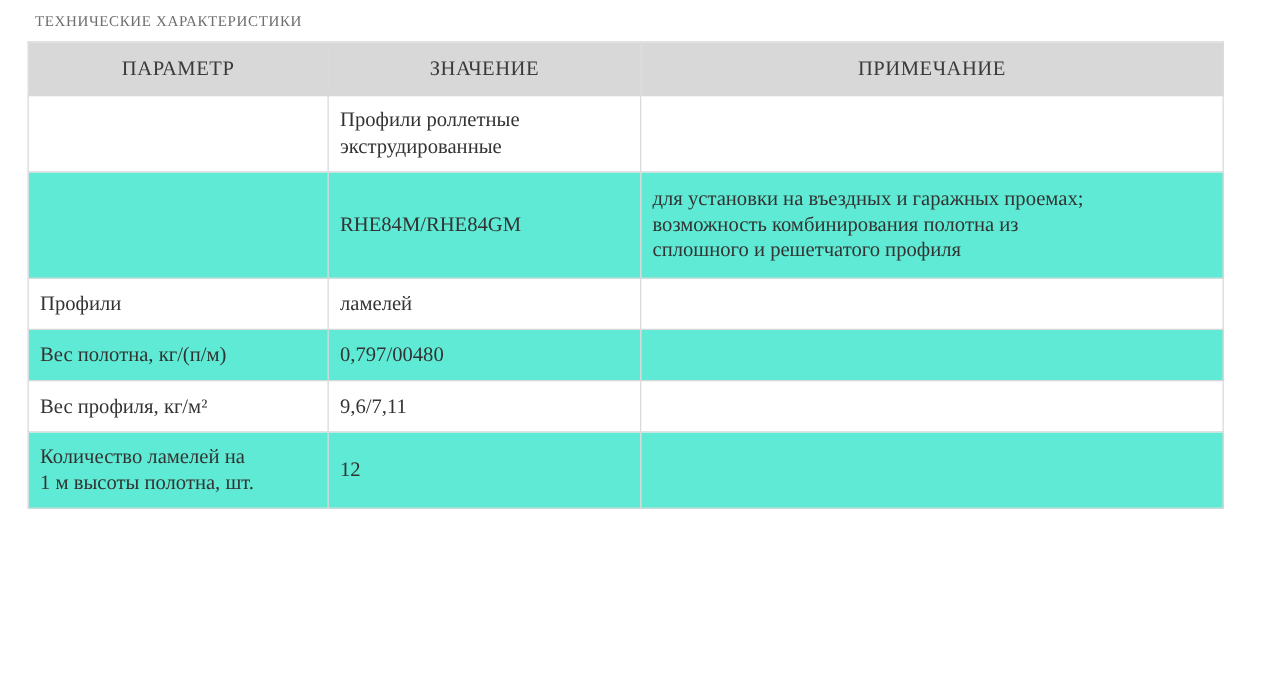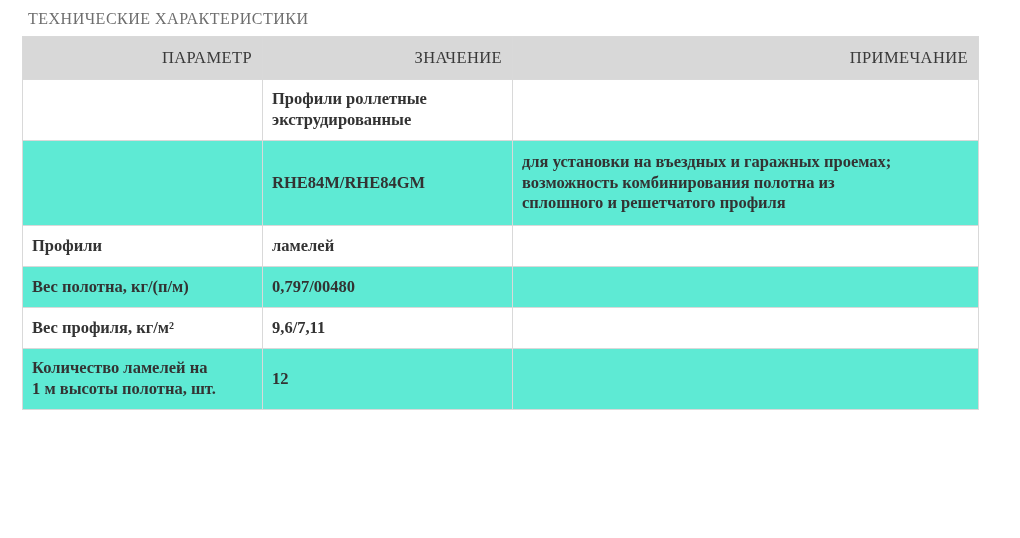--- a/index.html
+++ b/index.html
@@ -15,21 +15,21 @@
     overflow: hidden;
   }
   .page {
     position: relative;
     width: 1020px;
     height: 538px;
     box-sizing: border-box;
   }
   .section-title {
     font-family: "Liberation Serif", serif;
-    font-size: 16px;
+    font-size: 12px;
     color: #6e6e6e;
     letter-spacing: 0.5px;
     padding: 10px 0 8px 28px;
   }
   .table-wrap {
     margin: 0 22px 0 22px;
   }
   table.spec {
     border-collapse: collapse;
     width: 956px;
@@ -44,21 +44,21 @@
     vertical-align: middle;
     font-size: 16.5px;
     line-height: 1.25;
     padding: 7px 9px;
     font-family: "Liberation Serif", serif;
     color: #333333;
   }
   table.spec thead th {
     background: #d8d8d8;
     font-weight: normal;
-    text-align: right;
+    text-align: center;
     letter-spacing: 0.4px;
     font-size: 16.5px;
     color: #3a3a3a;
     height: 30px;
     padding: 6px 10px;
   }
   tr.shaded td {
     background: #5eead4;
   }
   tr.plain td {
@@ -71,21 +71,21 @@
     padding-left: 10px;
   }
   td.note {
     padding-left: 10px;
   }
   .r1 td { height: 46px; }
   .r2 td { height: 70px; }
   .r3 td { height: 26px; }
   .r4 td, .r5 td { height: 26px; }
   .r6 td, .r7 td, .r8 td { height: 46px; }
-  .nowrapish { white-space: pre-line; font-weight: bold; }
+  .nowrapish { white-space: pre-line; }
 </style>
 </head>
 <body>
 
 <div class="page">
 
   <div class="section-title">ТЕХНИЧЕСКИЕ ХАРАКТЕРИСТИКИ</div>
 
   <div class="table-wrap">
     <table class="spec">

